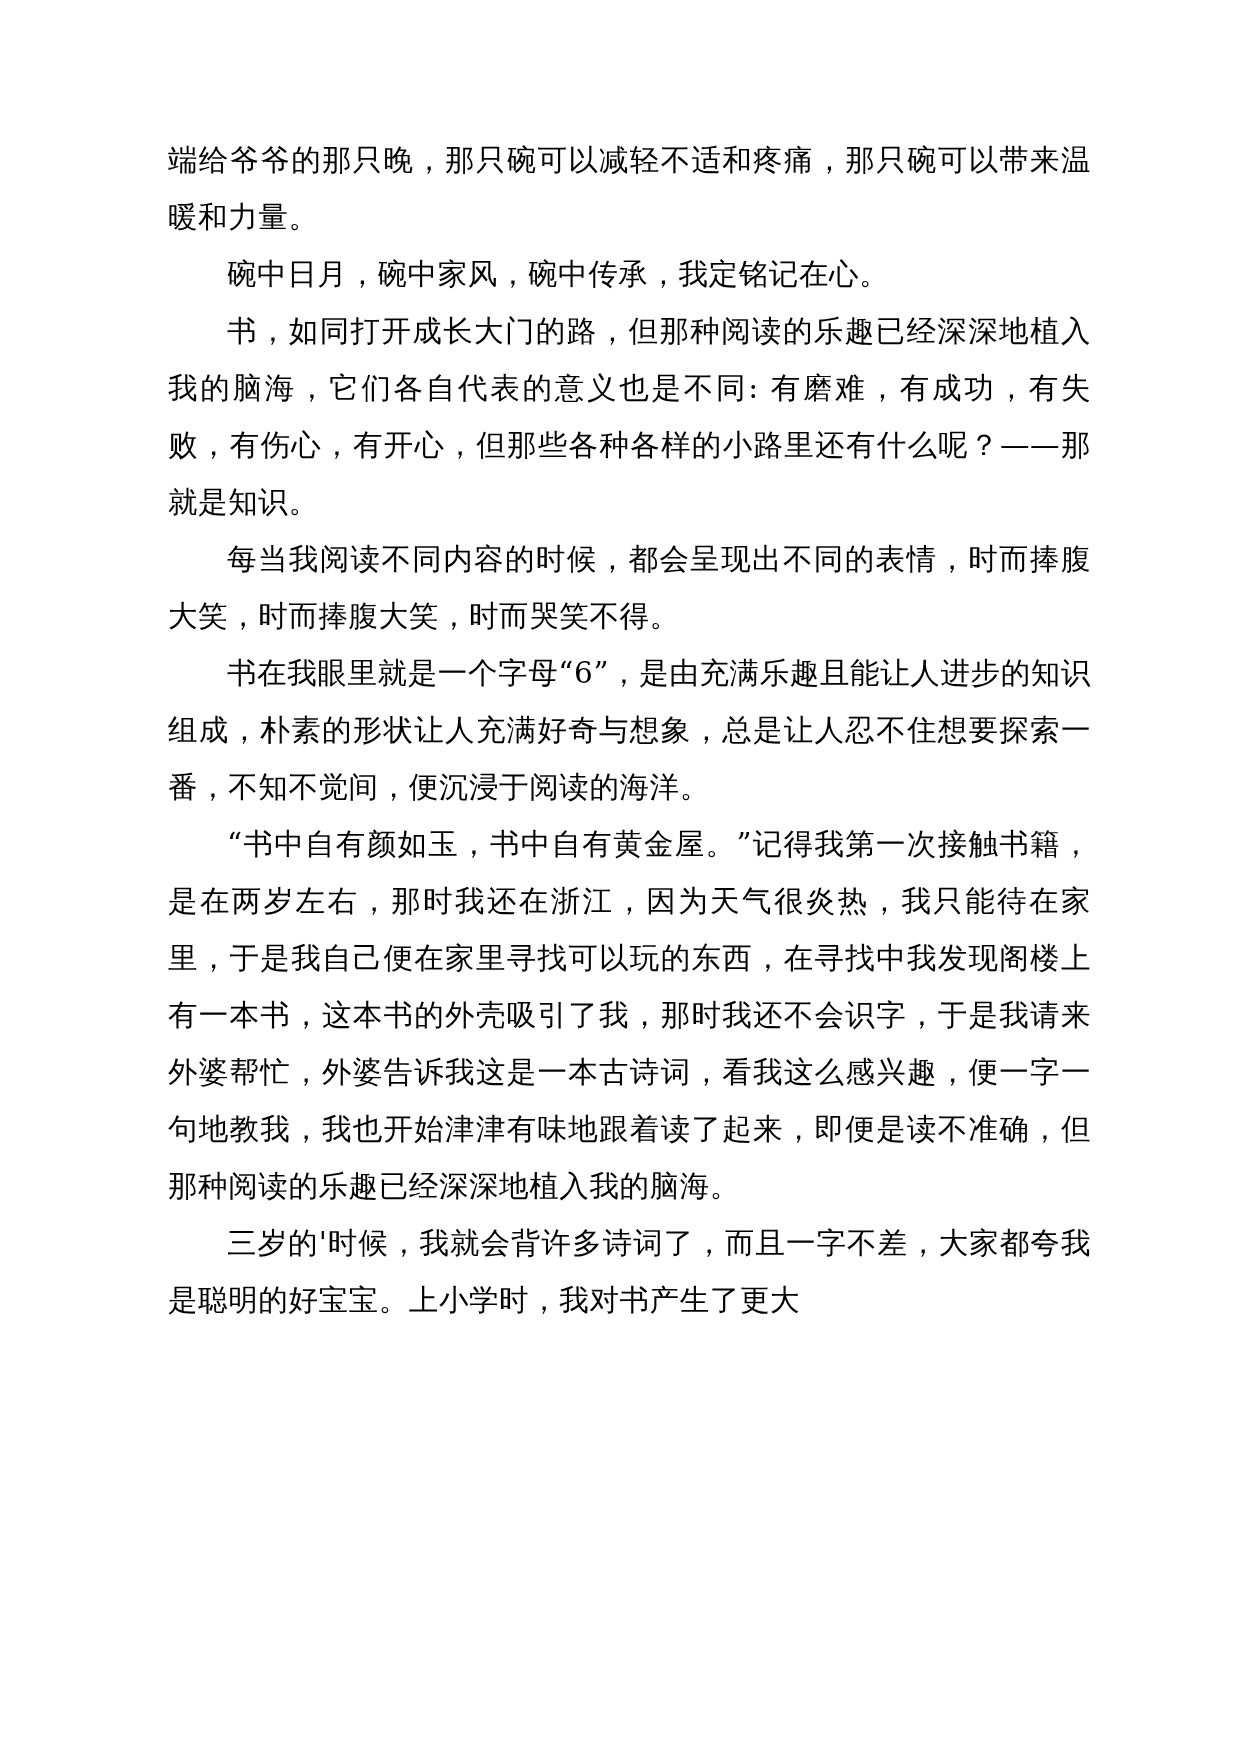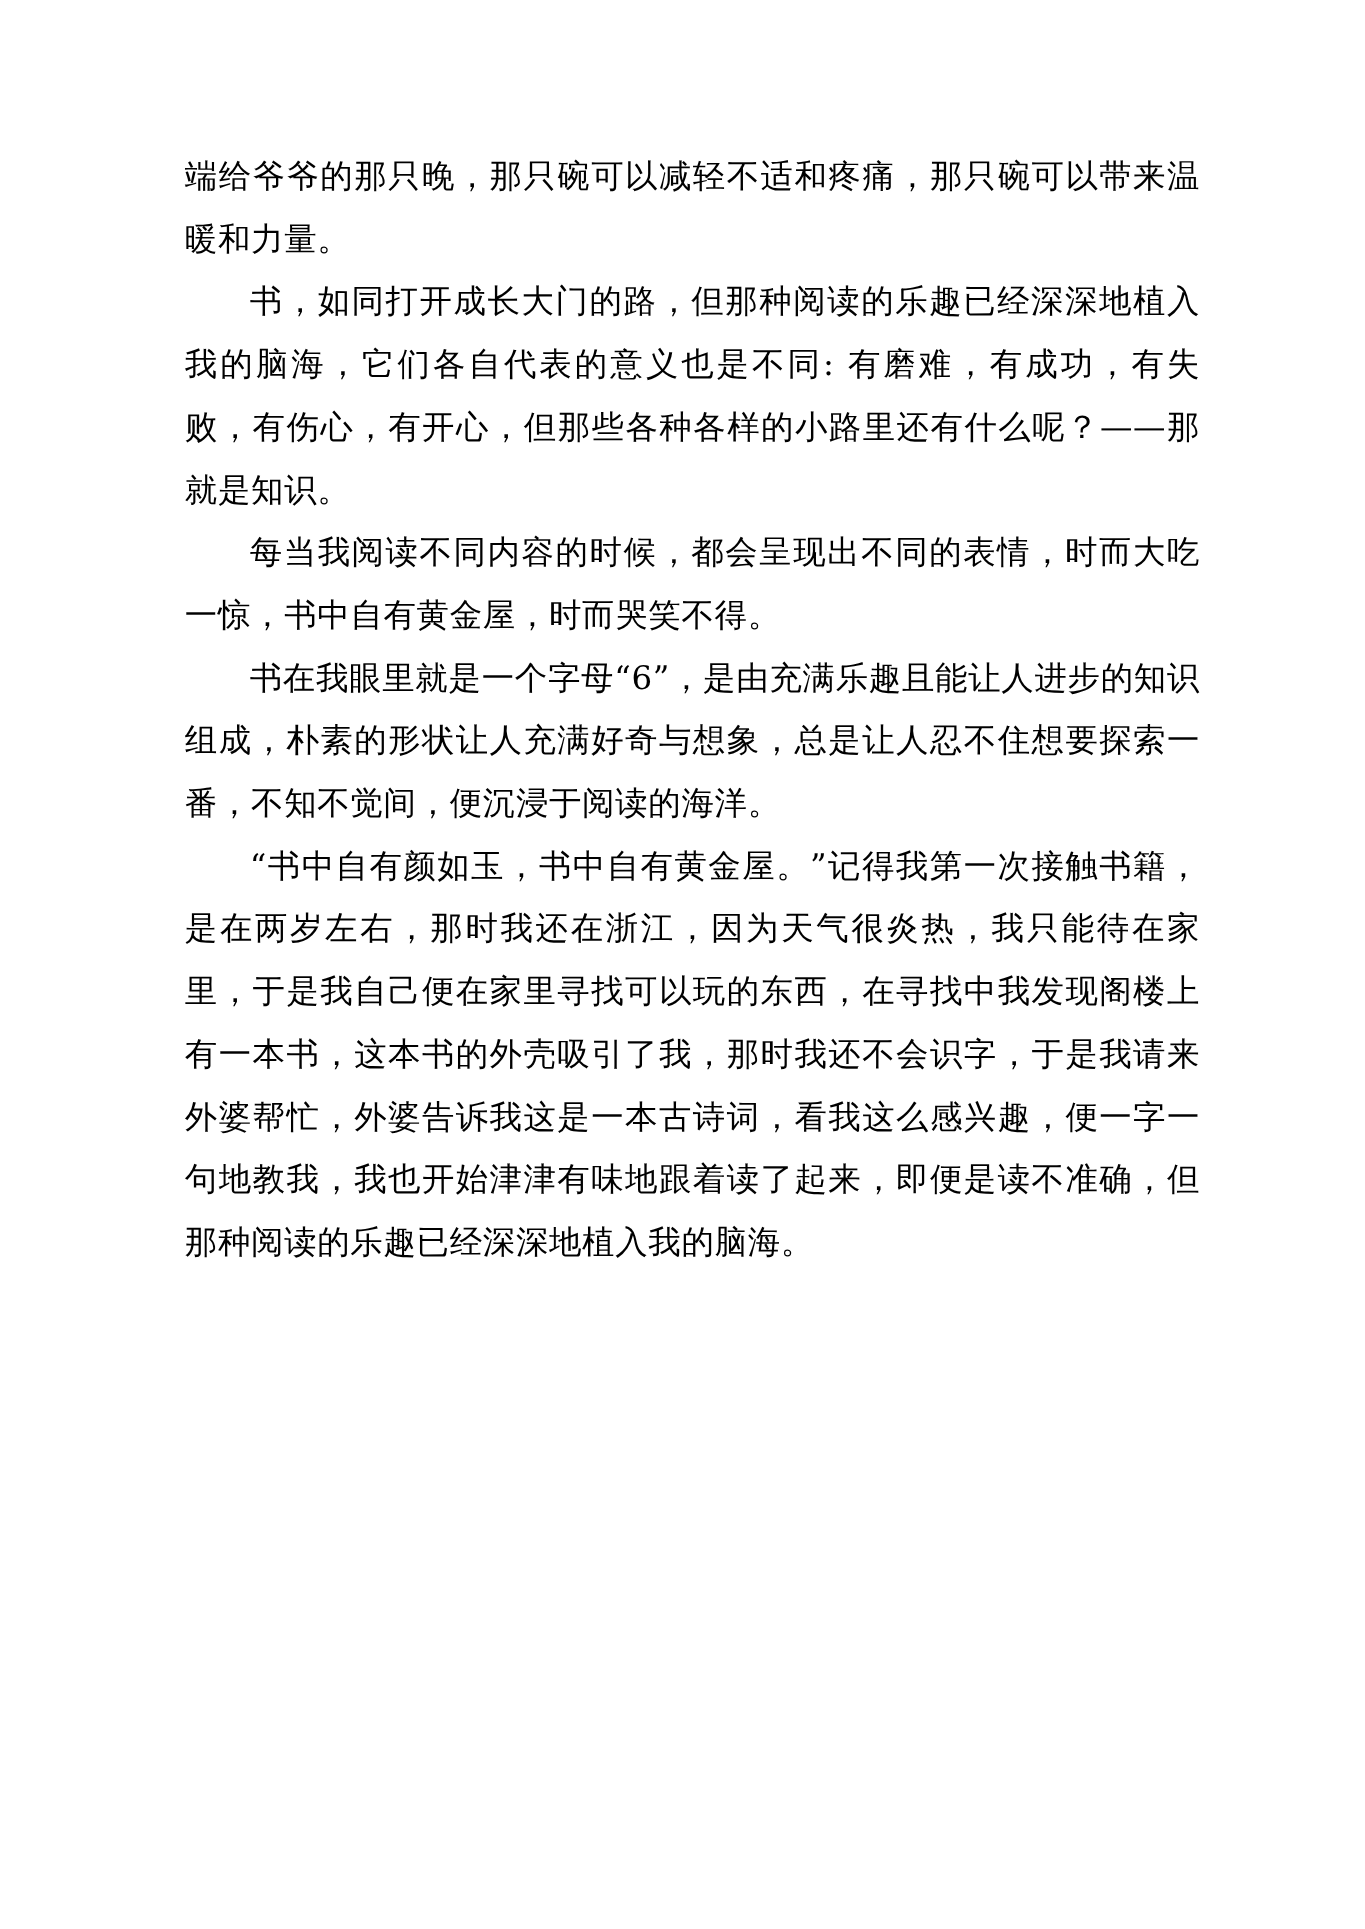--- a/index.html
+++ b/index.html
@@ -45,25 +45,27 @@
   }
 </style>
 </head>
 <body>
 
 <div class="page">
   <div class="doc-body">
 
     <p class="para para-flush">端给爷爷的那只晚，那只碗可以减轻不适和疼痛，那只碗可以带来温暖和力量。</p>
 
+    <p class="para">碗中日月，碗中家风，碗中传承，我定铭记在心。</p>
 
 
     <p class="para">书，如同打开成长大门的路，但那种阅读的乐趣已经深深地植入我的脑海，它们各自代表的意义也是不同: 有磨难，有成功，有失败，有伤心，有开心，但那些各种各样的小路里还有什么呢？——那就是知识。</p>
 
-    <p class="para">每当我阅读不同内容的时候，都会呈现出不同的表情，时而大吃一惊，书中自有黄金屋，时而哭笑不得。</p>
+    <p class="para">每当我阅读不同内容的时候，都会呈现出不同的表情，时而捧腹大笑，时而捧腹大笑，时而哭笑不得。</p>
 
     <p class="para">书在我眼里就是一个字母“6”，是由充满乐趣且能让人进步的知识组成，朴素的形状让人充满好奇与想象，总是让人忍不住想要探索一番，不知不觉间，便沉浸于阅读的海洋。</p>
 
     <p class="para">“书中自有颜如玉，书中自有黄金屋。”记得我第一次接触书籍，是在两岁左右，那时我还在浙江，因为天气很炎热，我只能待在家里，于是我自己便在家里寻找可以玩的东西，在寻找中我发现阁楼上有一本书，这本书的外壳吸引了我，那时我还不会识字，于是我请来外婆帮忙，外婆告诉我这是一本古诗词，看我这么感兴趣，便一字一句地教我，我也开始津津有味地跟着读了起来，即便是读不准确，但那种阅读的乐趣已经深深地植入我的脑海。</p>
 
+    <p class="para">三岁的'时候，我就会背许多诗词了，而且一字不差，大家都夸我是聪明的好宝宝。上小学时，我对书产生了更大</p>
 
   </div>
 </div>
 
 </body></html>

